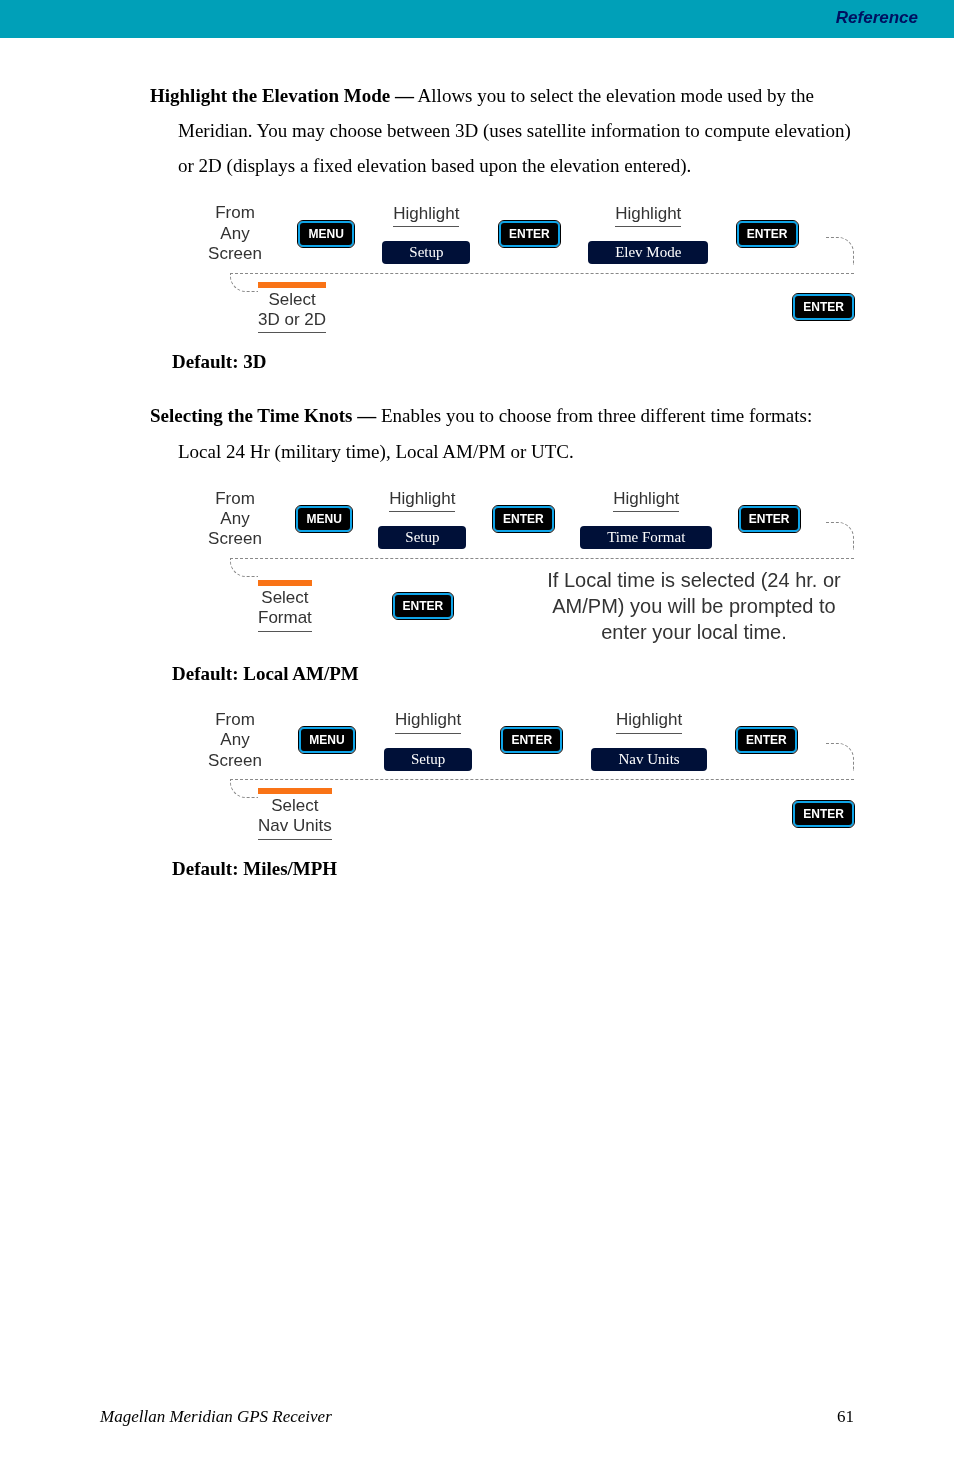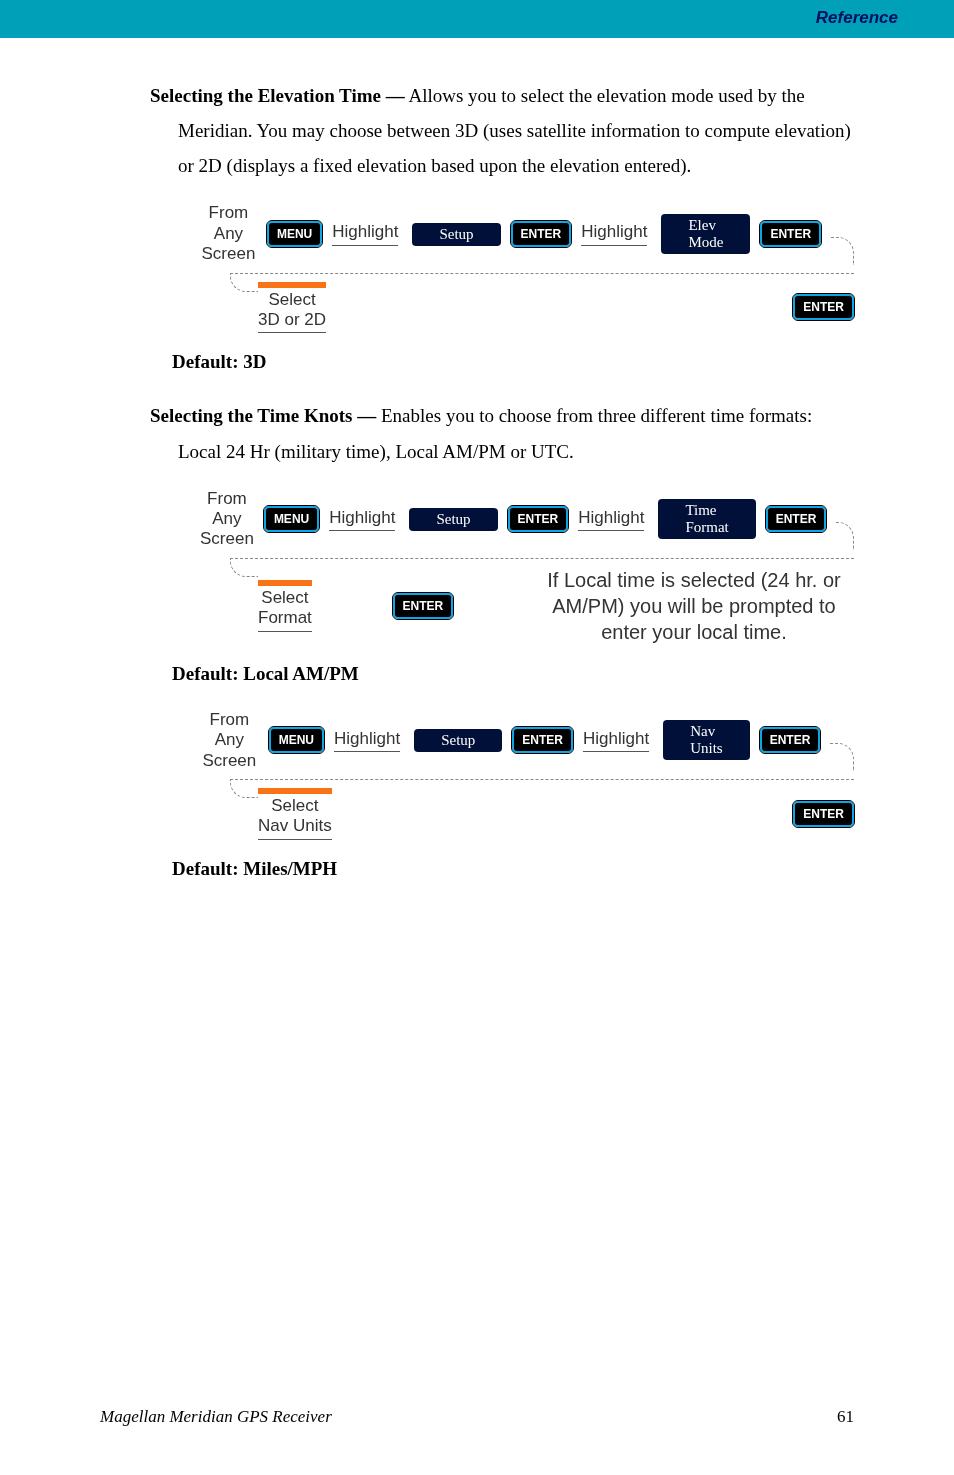--- a/index.html
+++ b/index.html
@@ -11,21 +11,21 @@
   position: relative;
 }
 .header-bar {
   height: 38px;
   background: #00a0b8;
   width: 100%;
   position: relative;
 }
 .header-ref {
   position: absolute;
-  right: 56px;
+  right: 36px;
   top: 8px;
   color: #001060;
   font-family: Arial, sans-serif;
   font-weight: bold;
   font-style: italic;
   font-size: 17px;
 }
 .content {
   padding: 40px 100px 0 150px;
 }
@@ -71,21 +71,21 @@
   font-size: 12px;
   padding: 4px 8px;
   border-radius: 5px;
   border: 2px solid #0ea5e9;
   outline: 1px solid #000;
   display: inline-block;
   text-align: center;
 }
 .highlight-group {
   display: flex;
-  flex-direction: row;
+  flex-direction: column;
   align-items: center;
   gap: 14px;
 }
 .pill {
   background: #001038;
   color: #fff;
   font-family: 'Comic Sans MS', cursive;
   font-size: 15px;
   padding: 3px 27px;
   border-radius: 4px;
@@ -122,21 +122,21 @@
 </head>
 <body>
 
 <div class="header-bar">
   <span class="header-ref">Reference</span>
 </div>
 
 <div class="content">
 
   <p class="section-para">
-    <span class="section-title">Selecting the Elevation Time —</span><span> Allows you to select the elevation mode used by the Meridian.  You may choose between 3D (uses satellite information to compute elevation) or 2D (displays a fixed elevation based upon the elevation entered).</span>
+    <span class="section-title">Highlight the Elevation Mode —</span><span> Allows you to select the elevation mode used by the Meridian.  You may choose between 3D (uses satellite information to compute elevation) or 2D (displays a fixed elevation based upon the elevation entered).</span>
   </p>
 
   <div class="flow-diagram">
     <div class="flow-row">
       <div class="step-text" style="width:70px;white-space:pre-line">From
 Any
 Screen</div>
       <div class="black-btn">MENU</div>
       <div class="highlight-group">
         <div class="step-text bottomline">Highlight</div>

